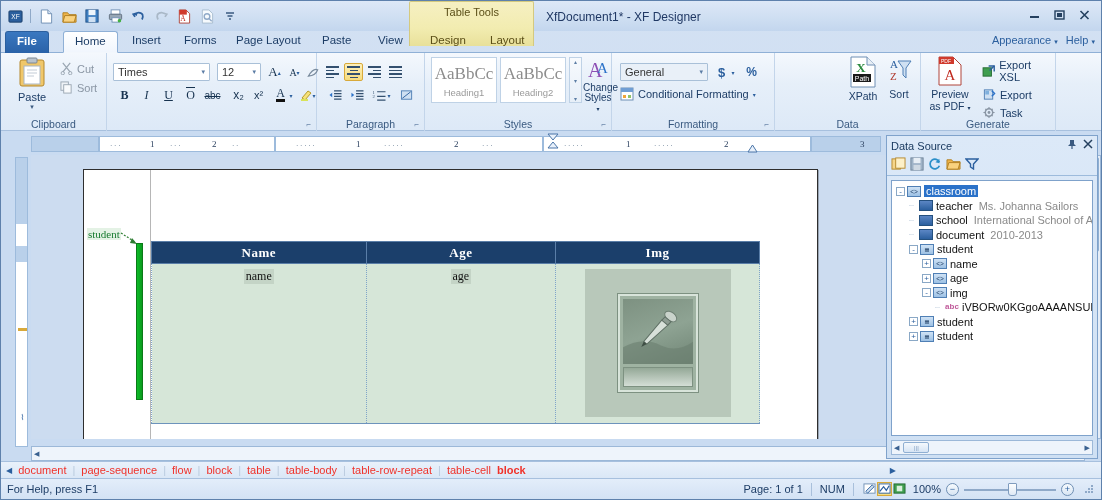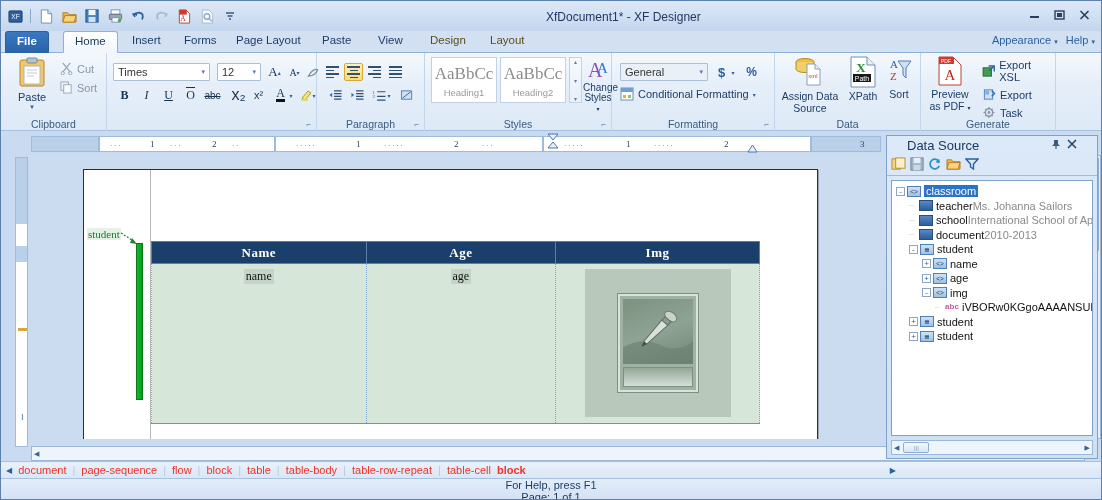--- a/index.html
+++ b/index.html
@@ -262,22 +262,22 @@
   }
   .vdown { position:absolute; left:2px; bottom:2px; font-size:7px; color:#3a6190;}
 
   
   .dspanel {
     position: absolute; right: 3px; top: 134px; width: 212px; bottom: 40px;
     background: linear-gradient(180deg,#dce9f8,#cfe0f3);
     border: 1px solid #7fa2cb;
   }
   .ds-title {
-    height: 19px; display: flex; align-items: center; padding: 0 20px;
-    font-size: 13px; color: #16365c; font-weight: normal;
+    height: 19px; display: flex; align-items: center; padding: 0 4px;
+    font-size: 11px; color: #16365c; font-weight: normal;
   }
   .ds-title .sp { margin-left: auto; display: flex; gap: 6px; font-size: 11px; }
   .ds-toolbar {
     height: 21px; display: flex; align-items: center; gap: 4px;
     padding: 0 4px; border-bottom: 1px solid #9dbbdc;
   }
   .ds-tree {
     position: absolute; left: 4px; right: 4px; top: 44px; bottom: 22px;
     background: #fff; border: 1px solid #7fa2cb;
     overflow: hidden; font-size: 11px; padding: 3px 2px;
@@ -292,21 +292,21 @@
   .ticon {
     width: 14px; height: 11px; margin-right: 3px; flex: none;
     display:inline-block; border:1px solid #4f7fb5;
     background: linear-gradient(180deg,#cfe2f5,#9dc1e4);
     font-size: 6.5px; color:#16365c; text-align:center; line-height:10px;
   }
   .ticon.leaf { background: linear-gradient(180deg,#5b86c4,#2b5f9e); border-color:#24507f; }
   .ticon.abc { border:none; background:none; color:#c05a9a; font-size:8px; font-weight:bold;}
   .tlabel { color: #111; }
   .tlabel.sel { background: #2b72c9; color: #fff; padding: 0 2px; }
-  .tval { color: #8a8a8a; }
+  .tval { color: #8a8a8a; margin-left: 6px; }
   .ds-hscroll {
     position: absolute; left: 4px; right: 4px; bottom: 3px; height: 15px;
     background: #eef4fb; border: 1px solid #9cb8d8;
     display: flex; align-items: center; font-size: 7px; color: #3a6190; padding: 0 2px;
   }
   .ds-hthumb {
     width: 26px; height: 11px; margin-left: 4px;
     background: linear-gradient(180deg,#f5f9fd,#d6e4f4);
     border: 1px solid #8fafd2; border-radius: 2px;
     display:flex;align-items:center;justify-content:center;font-size:6px;color:#7e9cc0;
@@ -324,21 +324,21 @@
   .crumb { color: #f0322a; white-space: nowrap; }
   .crumb.cur { font-weight: bold; }
   .crumb-sep { color: #b9cade; }
   .crumb-nav { color: #2b5f9e; font-size: 8px; }
 
   .statusbar {
     position: absolute; left: 0; right: 0; bottom: 0; height: 21px;
     background: linear-gradient(180deg,#e3edfa,#d3e2f4);
     border-top: 1px solid #a7c0de;
     display: flex; align-items: center; padding: 0 6px;
-    font-size: 11px; color: #1d3d66; flex-direction: column;
+    font-size: 11px; color: #1d3d66;
   }
   .sb-sep { width: 1px; height: 13px; background: #a9c0db; margin: 0 8px; }
   .zoombox { display: flex; align-items: center; gap: 5px; margin-left: auto; }
   .zslider { position: relative; width: 92px; height: 12px; }
   .zslider .track { position:absolute; left:0; right:0; top:6px; height:2px; background:#8fa9c8; }
   .zthumb {
     position: absolute; left: 44px; top: 0; width: 9px; height: 13px;
     background: linear-gradient(180deg,#fdfefe,#dfe9f5);
     border: 1px solid #7f9cbe; border-radius: 1px 1px 3px 3px;
   }
@@ -421,20 +421,23 @@
             <line x1="9" y1="10" x2="12" y2="13" stroke="#8fa9c8" stroke-width="1.5"></line>
           </svg>
       </div>
       <div class="qat-icon">
         <svg width="12" height="12" viewBox="0 0 12 12">
             <path d="M2 3h8M3.5 6h5M5 9h2" stroke="#3a5a80" stroke-width="1.4"></path>
           </svg>
       </div>
     </div>
 
+    <div class="tt-tab">
+      <div class="tt-title">Table Tools</div>
+    </div>
 
     <div class="win-title">XfDocument1* -  XF Designer</div>
 
     <div class="win-btns">
       <div class="win-btn">
         <svg width="11" height="10" viewBox="0 0 11 10">
             <rect x="1" y="6" width="9" height="2" fill="#24405f"></rect>
           </svg>
       </div>
       <div class="win-btn">
@@ -533,21 +536,21 @@
       <div class="fbtn" style="left:52px; top:33px;">
           <u style="font-family:'Liberation Serif',serif">U</u>
         </div>
       <div class="fbtn" style="left:74px; top:33px;">
           <span style="font-family:'Liberation Serif',serif;border-top:1.5px solid #16324f">O</span>
         </div>
       <div class="fbtn" style="left:96px; top:33px;">
           <span style="font-size:10px;text-decoration:line-through">abc</span>
         </div>
       <div class="fbtn" style="left:122px; top:33px;">
-          <span style="font-size:16px">x₂</span>
+          <span style="font-size:12px">x₂</span>
         </div>
       <div class="fbtn" style="left:142px; top:33px;">
           <span style="font-size:11px">x²</span>
         </div>
       <div class="fbtn" style="left:164px; top:33px;">
         <span style="font-size:12px;font-family:'Liberation Serif',serif;border-bottom:3px solid #111;line-height:11px">A</span>
       </div>
       <div class="fbtn" style="left:180px;top:33px;width:8px">
           <span style="font-size:6px;color:#2b5f9e">▾</span>
         </div>
@@ -676,30 +679,20 @@
             <path d="M8 8h3v3H8z" fill="#8fc46a"></path>
           </svg>
         <span>Conditional Formatting</span>
         <span style="font-size:6px;color:#2b5f9e">▾</span>
       </div>
       <div class="grp-label">Formatting</div>
       <div class="grp-dlg">⌐</div>
     </div>
 
     <div class="grp" style="left:774px; width:146px;">
-      <div class="bigbtn" style="left:6px;">
-        <svg width="34" height="32" viewBox="0 0 34 32">
-          <ellipse cx="12" cy="6" rx="9" ry="3.5" fill="#f0c044" stroke="#b08c1e"></ellipse>
-          <path d="M3 6v7c0 2 4 3.5 9 3.5s9-1.5 9-3.5V6" fill="#f4cf68" stroke="#b08c1e"></path>
-          <path d="M14 8h8l5 5v16h-13z" fill="#fff" stroke="#8aa0b5"></path>
-          <path d="M22 8v5h5" fill="#e7eef5" stroke="#8aa0b5"></path>
-          <text x="20" y="22" font-size="6" fill="#d03a2c" text-anchor="middle" font-family="sans-serif">xml</text>
-        </svg>
-        <div>Assign Data<br>Source</div>
-      </div>
       <div class="bigbtn" style="left:68px; width:40px;">
         <svg width="30" height="32" viewBox="0 0 30 32">
           <path d="M3 1h16l8 8v22H3z" fill="#fff" stroke="#6f8fb4"></path>
           <path d="M19 1v8h8" fill="#e7eef5" stroke="#6f8fb4"></path>
           <text x="13" y="16" font-size="13" fill="#2e8b41" text-anchor="middle" font-family="serif" font-weight="bold">X</text>
           <rect x="5" y="18" width="18" height="8" fill="#1a1a1a"></rect>
           <text x="14" y="25" font-size="7" fill="#fff" text-anchor="middle" font-family="sans-serif">Path</text>
         </svg>
         <div>XPath</div>
       </div>

